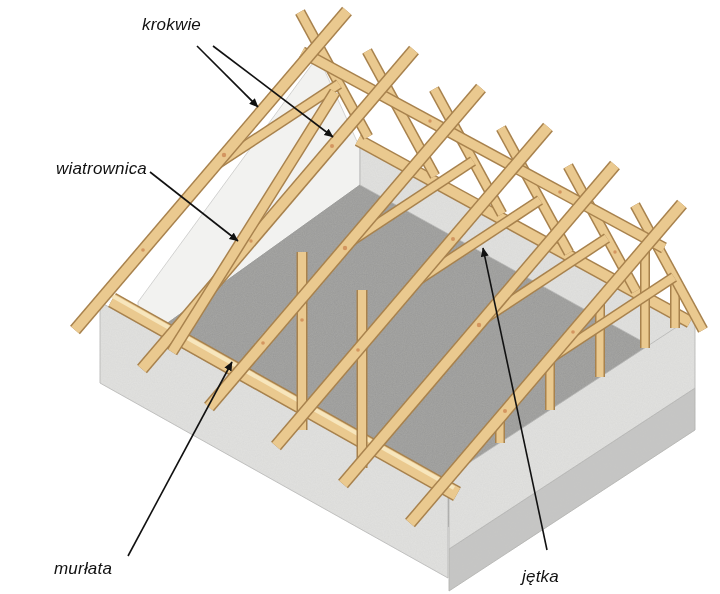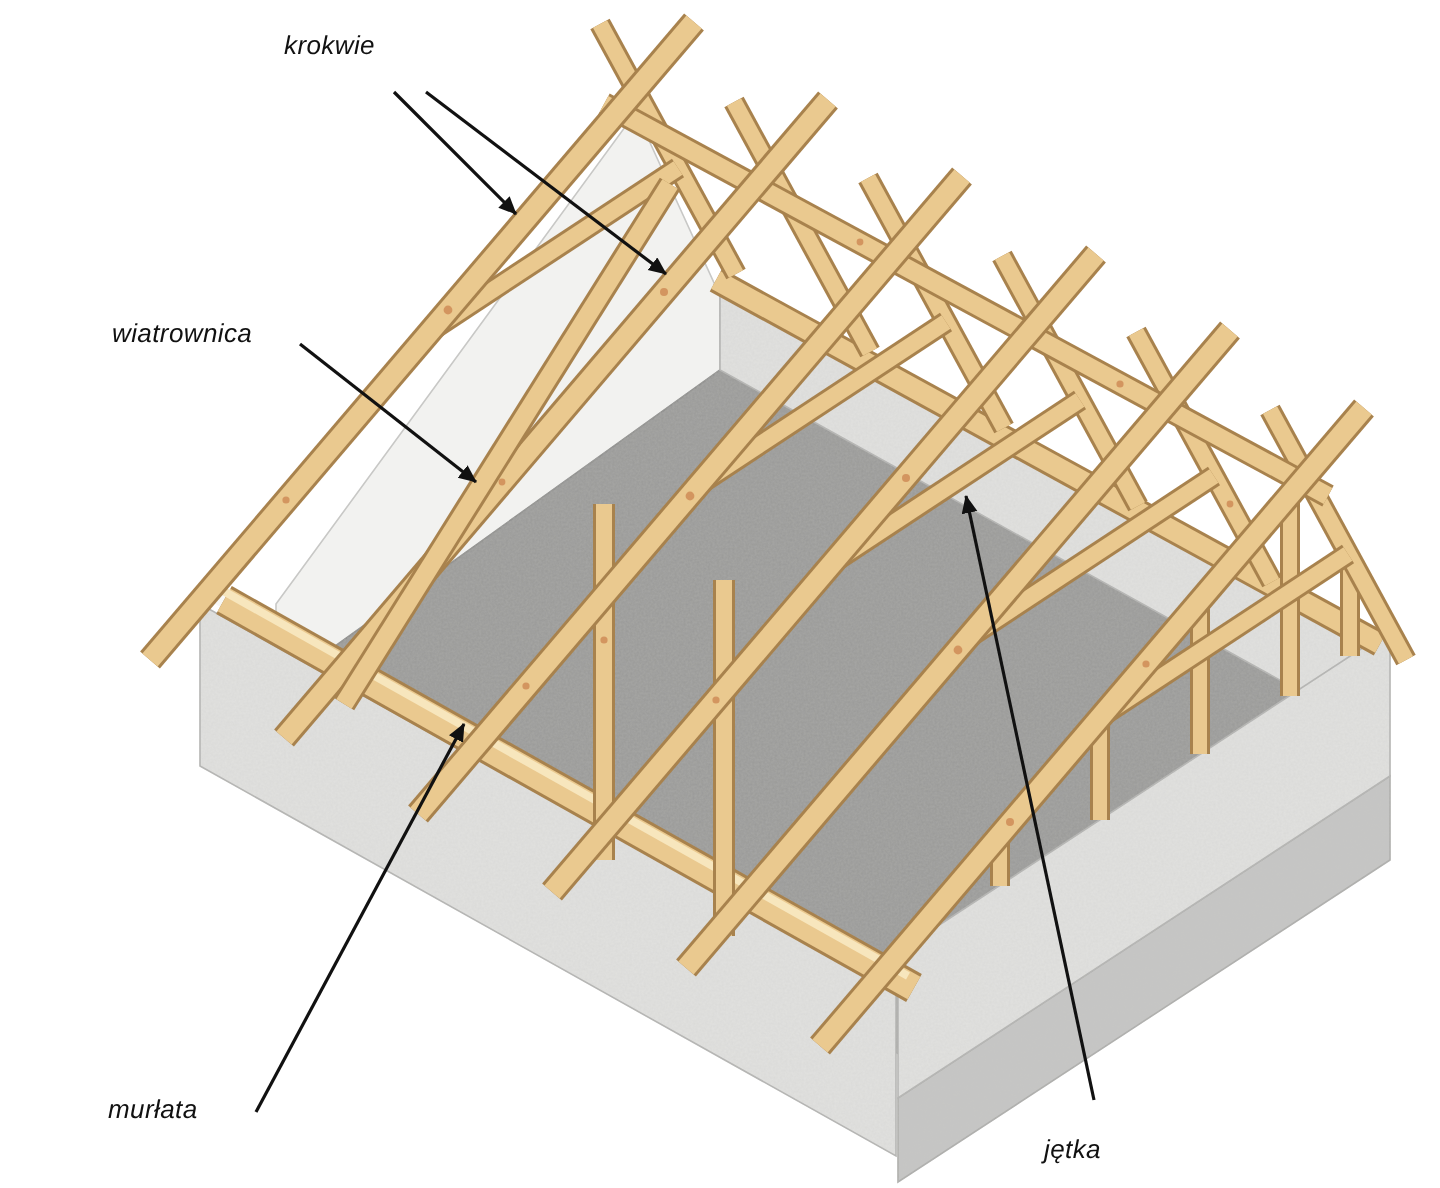--- a/index.html
+++ b/index.html
@@ -3,21 +3,21 @@
 <meta charset="utf-8">
 <style>
   html,body{margin:0;padding:0;background:#fff;}
   .stage{
     position:relative;width:720px;height:594px;overflow:hidden;
     background:var(--background,#ffffff);
     font-family:"Liberation Sans",sans-serif;
   }
   .stage svg{position:absolute;left:0;top:0;}
   .label{
-    position:absolute;font-style:italic;font-size:13px;line-height:1.1;
+    position:absolute;font-style:italic;font-size:17px;line-height:1.1;
     color:var(--label,#111);letter-spacing:.2px;white-space:nowrap;
   }
   
   .ol{stroke:var(--wood_dark,#a8824d);fill:none;}
   .bm{stroke:var(--wood,#eac98f);fill:none;}
   .hl{stroke:var(--wood_light,#f7e6bd);fill:none;}
   .knot{fill:var(--wood_knot,#c06a38);opacity:.55;}
   .floor{fill:var(--concrete_floor,#9a9a98);stroke:#8b8b89;stroke-width:.8;}
   .wall{fill:var(--concrete_wall,#e2e2e0);stroke:#b4b4b2;stroke-width:.8;}
   .wallfar{fill:var(--concrete_wall_far,#f2f2f0);stroke:#c8c8c6;stroke-width:.8;}
@@ -159,15 +159,15 @@
     <line class="arrow" x1="197" y1="46" x2="258" y2="107" marker-end="url(#arr)"></line>
     <line class="arrow" x1="213" y1="46" x2="333" y2="137" marker-end="url(#arr)"></line>
     <line class="arrow" x1="150" y1="172" x2="238" y2="241" marker-end="url(#arr)"></line>
     <line class="arrow" x1="128" y1="556" x2="232" y2="362" marker-end="url(#arr)"></line>
     <line class="arrow" x1="547" y1="550" x2="483" y2="248" marker-end="url(#arr)"></line>
   </g>
 </svg>
 
 <div class="label" style="left:142px;top:16px">krokwie</div>
 <div class="label" style="left:56px;top:160px">wiatrownica</div>
-<div class="label" style="left:54px;top:548px">murłata</div>
+<div class="label" style="left:54px;top:560px">murłata</div>
 <div class="label" style="left:522px;top:568px">jętka</div>
 </div>
 
 </body></html>

